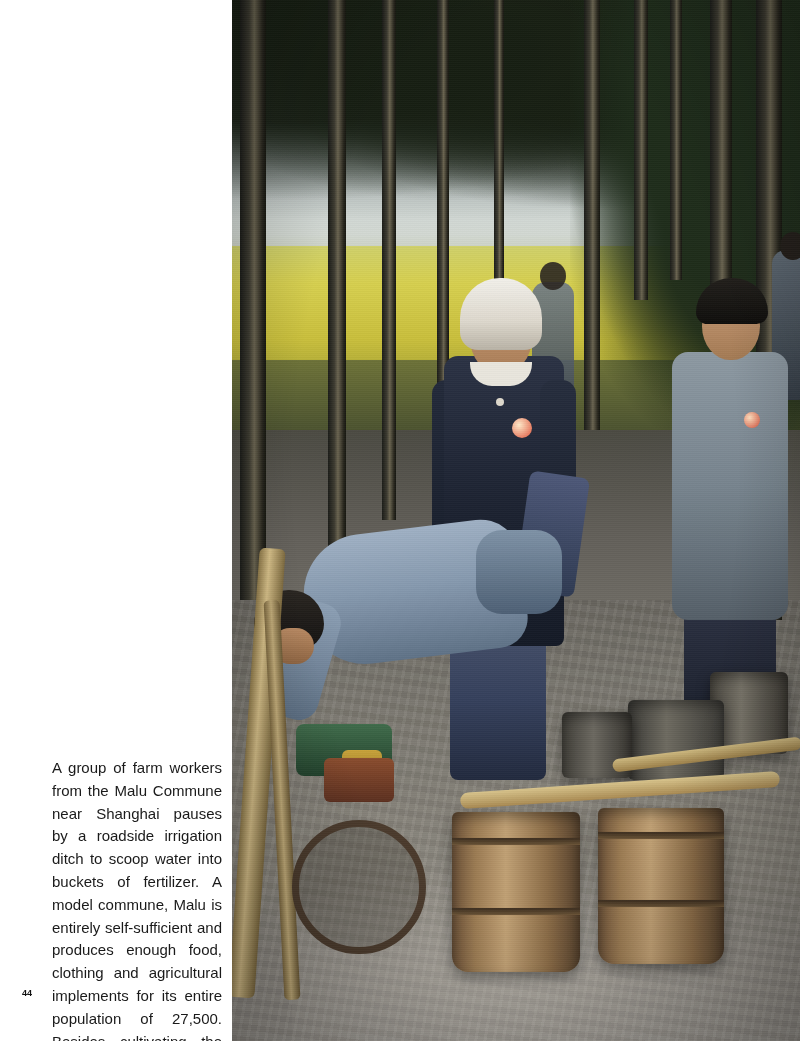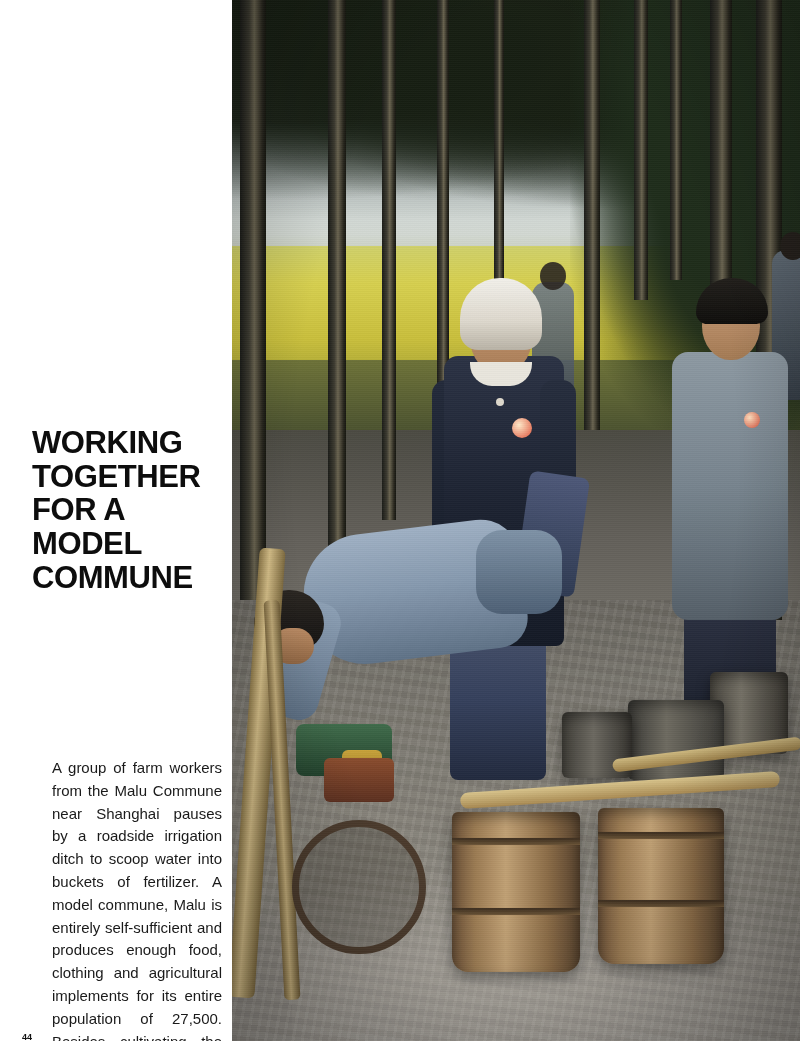--- a/index.html
+++ b/index.html
@@ -52,21 +52,21 @@
     font-size: 15px;
     line-height: 1.52;
     color: #1a1a1a;
     text-align: justify;
     text-justify: inter-word;
     hyphens: manual;
   }
   .folio {
     position: absolute;
     left: 22px;
-    top: 1032px;
+    top: 988px;
     font-size: 9px;
     font-weight: bold;
     color: #111;
   }
 
   
   .photo {
     position: absolute;
     left: 232px;
     top: 0;
@@ -319,22 +319,17 @@
     <div class="b2 bucket">
       <div class="hoop" style="top:24px;"></div>
       <div class="hoop" style="top:92px;"></div>
     </div>
 
     <div class="vignette"></div>
     <div class="grain"></div>
   </div>
 
   <div class="left-col">
-    <h1 class="headline">WORKING
-TOGETHER
-FOR A
-MODEL
-COMMUNE</h1>
     <p class="deck">A group of farm workers from the Malu Commune near Shanghai pauses by a roadside irrigation ditch to scoop water into buckets of fertilizer. A model commune, Malu is entirely self-sufficient and produces enough food, clothing and agricultural implements for its entire population of 27,500. Besides cultivating the commune's crops of grain, cotton and rapeseed, peasants work in small gardens of their own, raising pigs and vegetables.</p>
     <div class="folio">44</div>
   </div>
 
 </div>
 
 </body></html>

